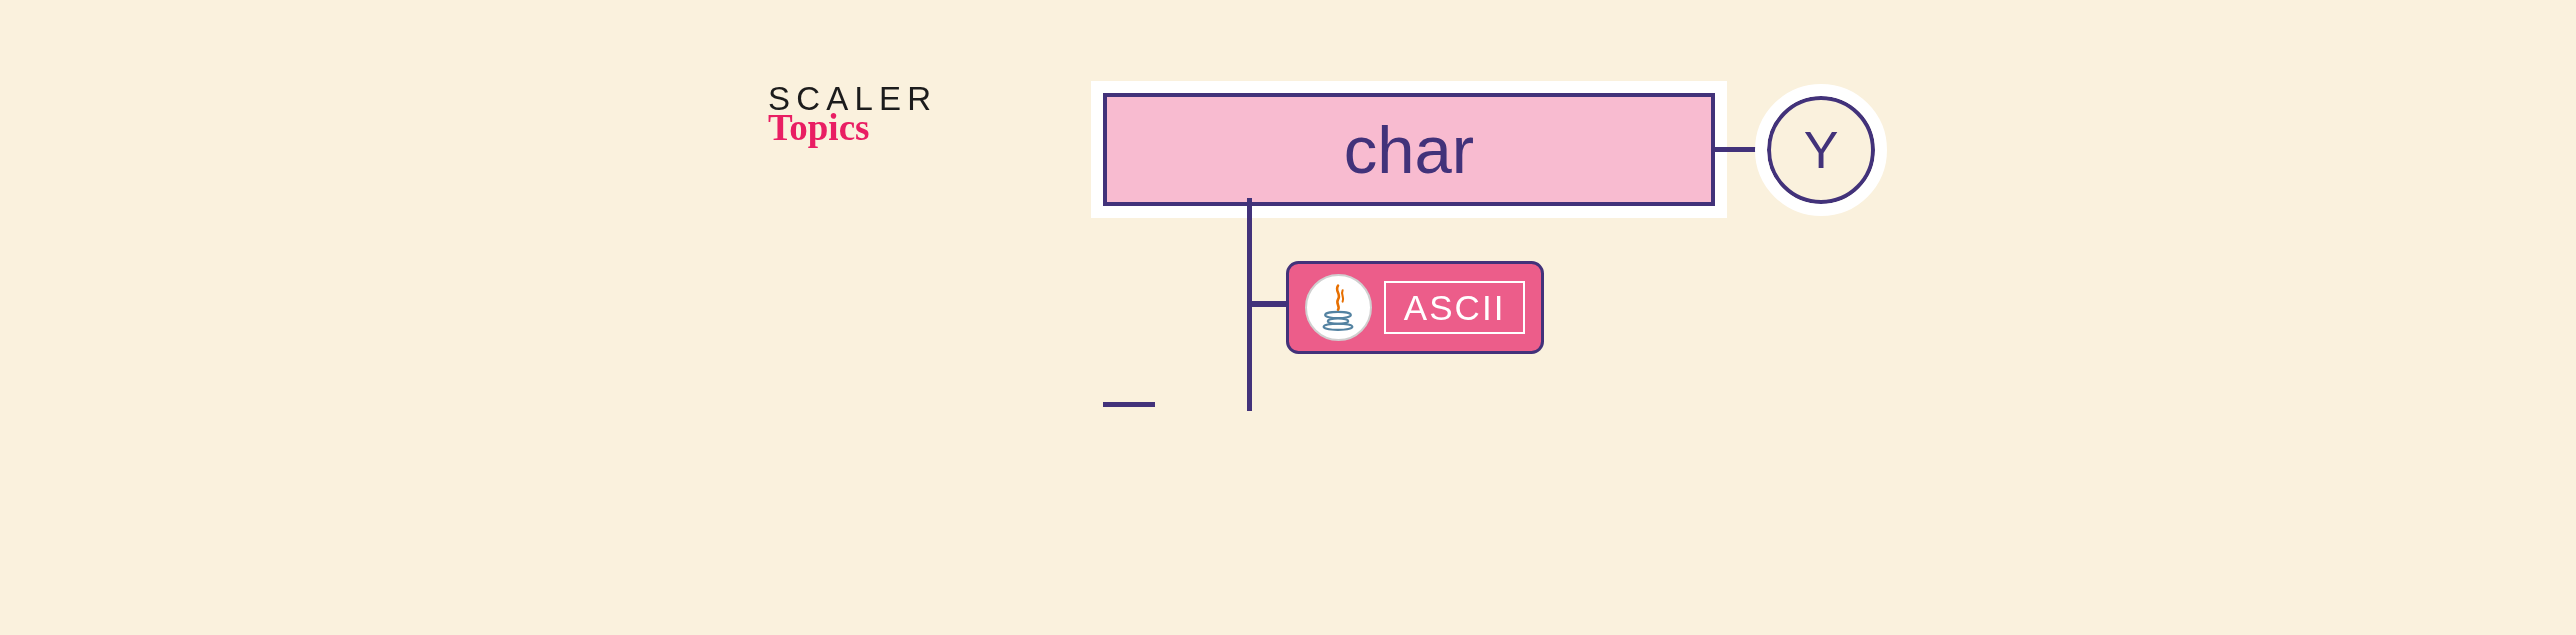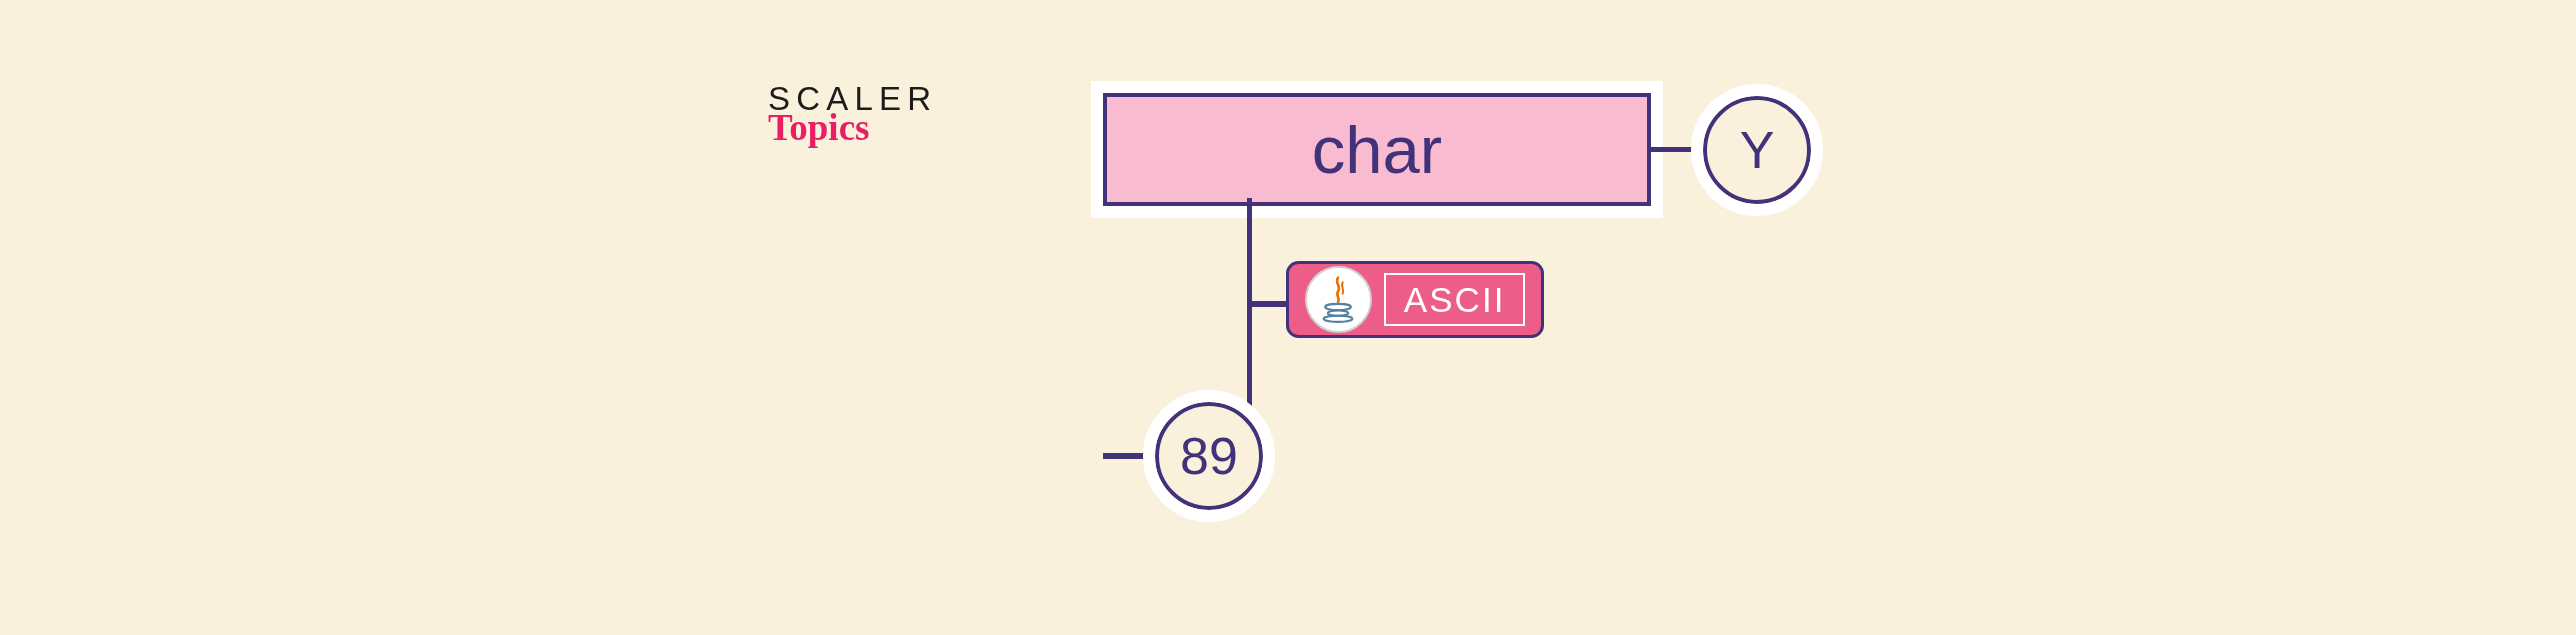--- a/index.html
+++ b/index.html
@@ -41,21 +41,21 @@
     top: 93px;
   }
 
   .type-row {
     display: flex;
     align-items: center;
     position: relative;
   }
 
   .type-box {
-    width: 548px;
+    width: 612px;
     height: 113px;
     background: #F8BBD0;
     border: 4.1px solid #42327A;
     outline: 12.4px solid #FFFFFF;
     display: flex;
     align-items: center;
     justify-content: center;
     font-size: 67px;
     font-weight: 500;
     color: #42327A;
@@ -104,21 +104,21 @@
     width: 41px;
     height: 6.2px;
     background: #42327A;
   }
 
   .ascii-badge {
     position: absolute;
     left: 183px;
     top: 55px;
     width: 258px;
-    height: 77px;
+    height: 93px;
     background: #EC5D8A;
     border: 3.1px solid #42327A;
     border-radius: 12.4px;
     display: flex;
     align-items: center;
     justify-content: center;
     gap: 12.4px;
     padding: 0 12.4px;
   }
 
@@ -171,17 +171,16 @@
           <ellipse cx="35" cy="74" rx="20" ry="5" fill="none" stroke="#5382A1" stroke-width="4"></ellipse>
           <ellipse cx="35" cy="85" rx="28" ry="6" fill="none" stroke="#5382A1" stroke-width="4"></ellipse>
         </svg>
       </div>
       <div class="ascii-label-box">ASCII</div>
     </div>
   </div>
 
   <div class="type-row">
     <div class="connector-h"></div>
-    <div class="value-circle">89</div>
   </div>
 
 </div>
 
 
 </body></html>

